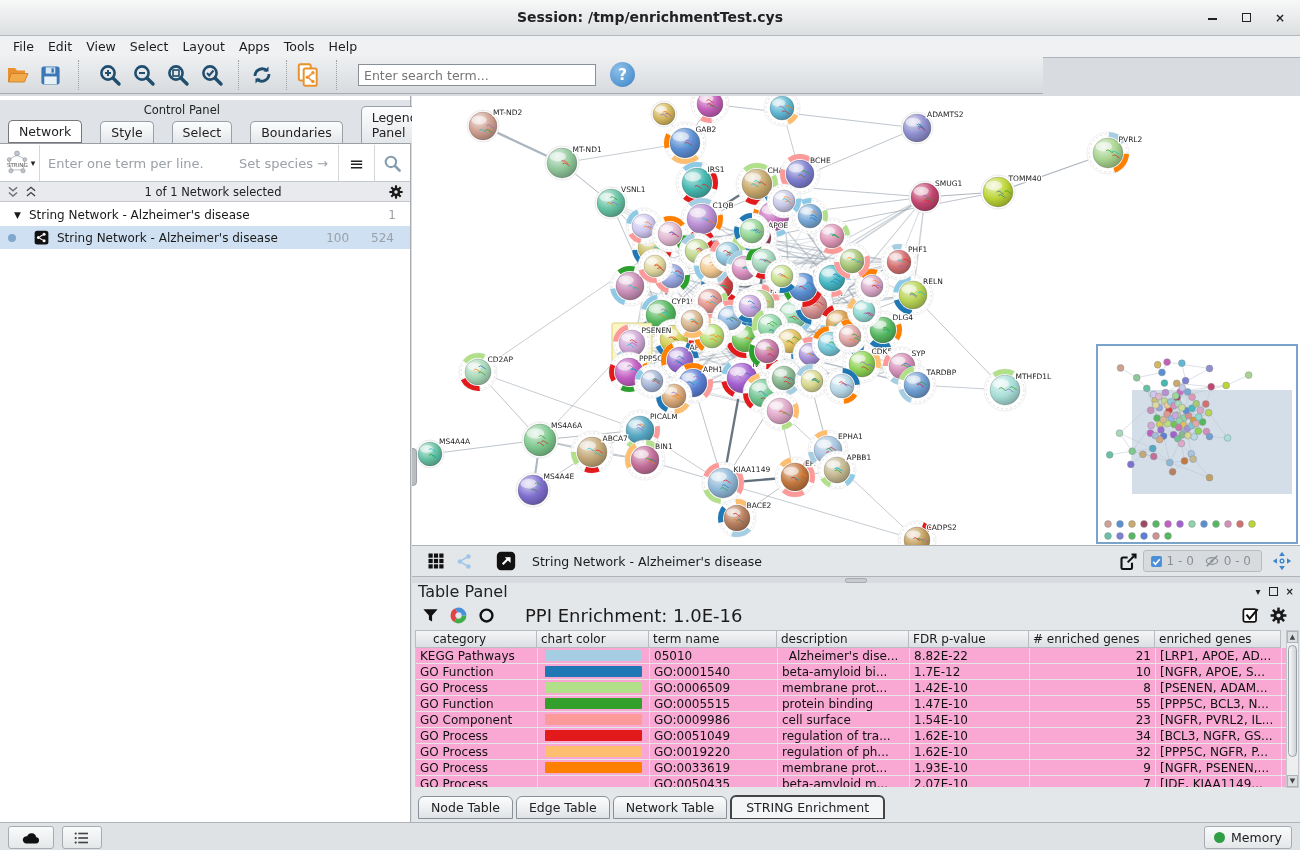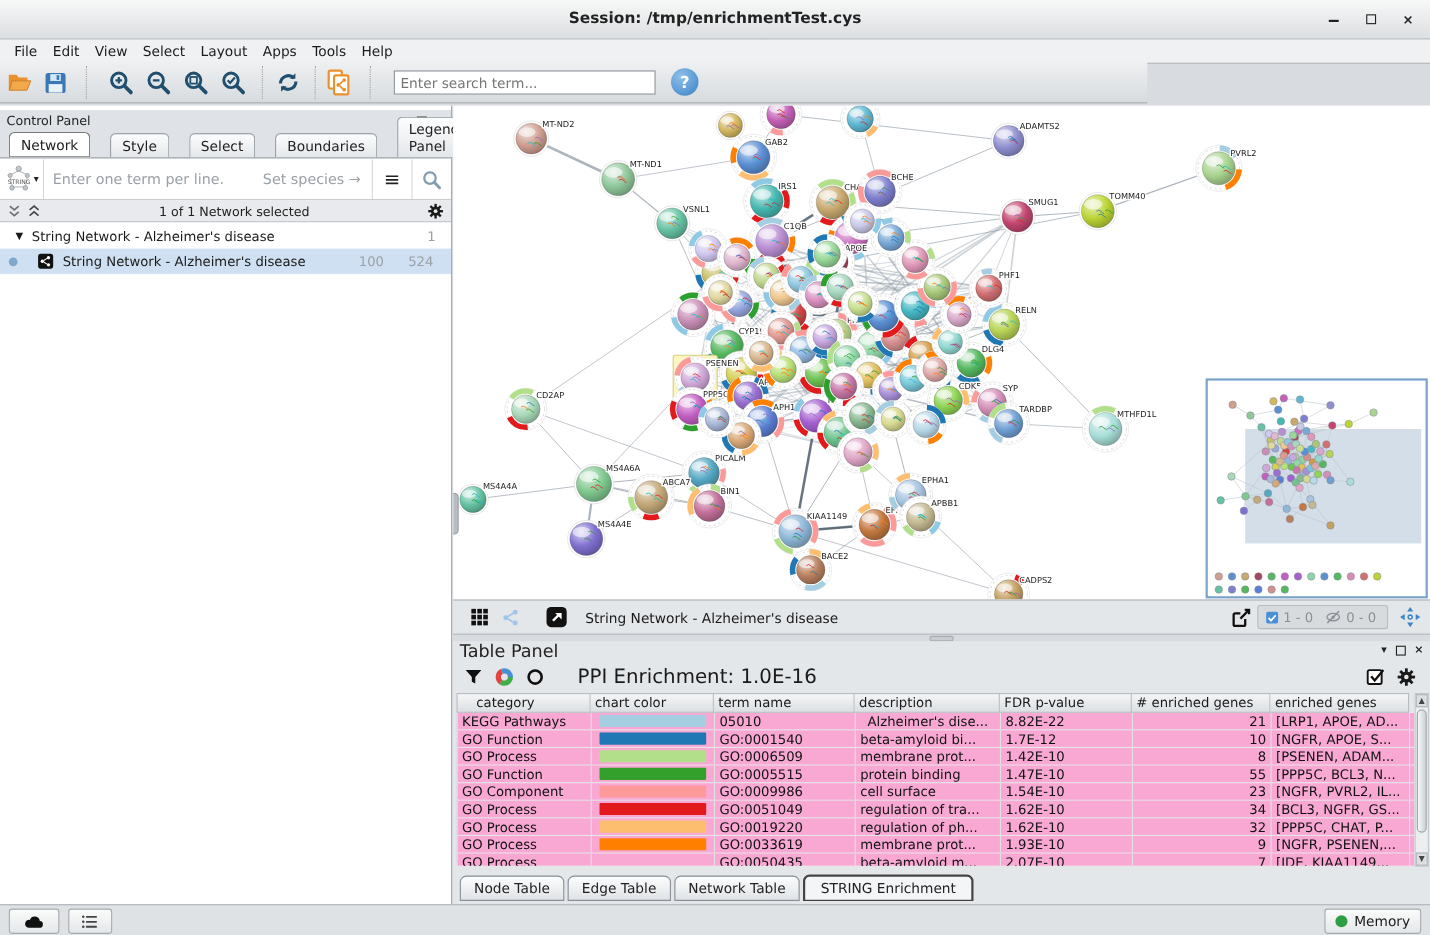--- a/index.html
+++ b/index.html
@@ -17,21 +17,21 @@
   .menu-item { font-size:12.5px; color:#1c1c1c; padding:2px 7px; }
   
   .toolbar { position:absolute; left:0; top:56px; width:1043px; height:38px; background:linear-gradient(#eef0f2,#d8dbde); border-bottom:1px solid #a8acb0; }
   .tbtn { position:absolute; top:5px; width:28px; height:28px; display:flex; align-items:center; justify-content:center; }
   .tsep { position:absolute; top:4px; height:30px; border-left:1px dotted #9aa0a6; }
   .searchbox { position:absolute; left:358px; top:8px; width:238px; height:22px; border:1px solid #8a9097; background:#fff; font-size:12.5px; color:#8a9097; padding:0 5px; font-family:"DejaVu Sans",sans-serif; }
   .helpbtn { position:absolute; left:610px; top:6px; width:25px; height:25px; border-radius:50%; background:radial-gradient(circle at 35% 30%, #8fc0e8, #5b9bd5 60%, #3f7fb8); color:#fff; font-weight:bold; font-size:15px; display:flex; align-items:center; justify-content:center; }
   
   .leftpanel { position:absolute; left:0; top:96px; width:411px; bottom:28px; background:#fff; border-right:1px solid #a8acb0; }
   .cp-header { position:absolute; left:0; top:4px; width:410px; height:20px; background:#dfe2e6; display:flex; align-items:center; padding:0 6px; }
-  .cp-header .t { font-size:11.5px; color:#222; flex:1; }
+  .cp-header .t { font-size:11.5px; color:#222; flex:1;text-align:center; }
   .panel-ctl { font-size:10px; color:#222; margin-left:8px; }
   .panel-ctl.box { width:9px; height:9px; border:1.5px solid #222; }
   .cp-tabs { position:absolute; left:0; top:24px; width:410px; height:24px; background:#dfe2e6; display:flex; align-items:flex-end; padding-left:8px; border-bottom:1px solid #9aa0a6; }
   .tab { font-size:12.5px; color:#222; background:linear-gradient(#fcfdfe,#e4e7ea); border:1px solid #9aa0a6; border-bottom:none; border-radius:5px 5px 0 0; padding:3px 10px 3px 10px; margin-right:18px; }
   .tab.active { background:#fff; font-weight:normal; box-shadow:0 -1px 0 #777 inset; border-color:#777; padding-bottom:4px; }
   .stringrow { position:absolute; left:0; top:49px; width:410px; height:37px; background:#fff; border-bottom:1px solid #c4c8cc; display:flex; align-items:center; }
   .stringlogo { width:40px; height:36px; display:flex; align-items:center; justify-content:center; border-right:1px solid #d4d8dc; }
   .stringrow .ph { flex:1; font-size:13px; color:#9aa0a6; padding-left:8px; }
   .stringrow .sp { font-size:13px; color:#9aa0a6; padding-right:10px; }
   .sq-btn { width:36px; height:36px; display:flex; align-items:center; justify-content:center; border-left:1px solid #d4d8dc; font-size:18px; color:#222; }
@@ -2542,21 +2542,21 @@
         </div>
         <div class="trr">
           <span class="td" style="width: 122px;">GO Process</span>
           <span class="td" style="width: 112px; display: flex;">
             <span class="swatch" style="background: rgb(253, 191, 111);"></span>
           </span>
           <span class="td" style="width: 128px;">GO:0019220</span>
           <span class="td" style="width: 132px;">regulation of ph...</span>
           <span class="td" style="width: 120px;">1.62E-10</span>
           <span class="td num" style="width: 126px;">32</span>
-          <span class="td" style="width: 126px;">[PPP5C, CHAT, P...</span>
+          <span class="td" style="width: 126px;">[PPP5C, NGFR, P...</span>
         </div>
         <div class="trr">
           <span class="td" style="width: 122px;">GO Process</span>
           <span class="td" style="width: 112px; display: flex;">
             <span class="swatch" style="background: rgb(255, 127, 0);"></span>
           </span>
           <span class="td" style="width: 128px;">GO:0033619</span>
           <span class="td" style="width: 132px;">membrane prot...</span>
           <span class="td" style="width: 120px;">1.93E-10</span>
           <span class="td num" style="width: 126px;">9</span>

